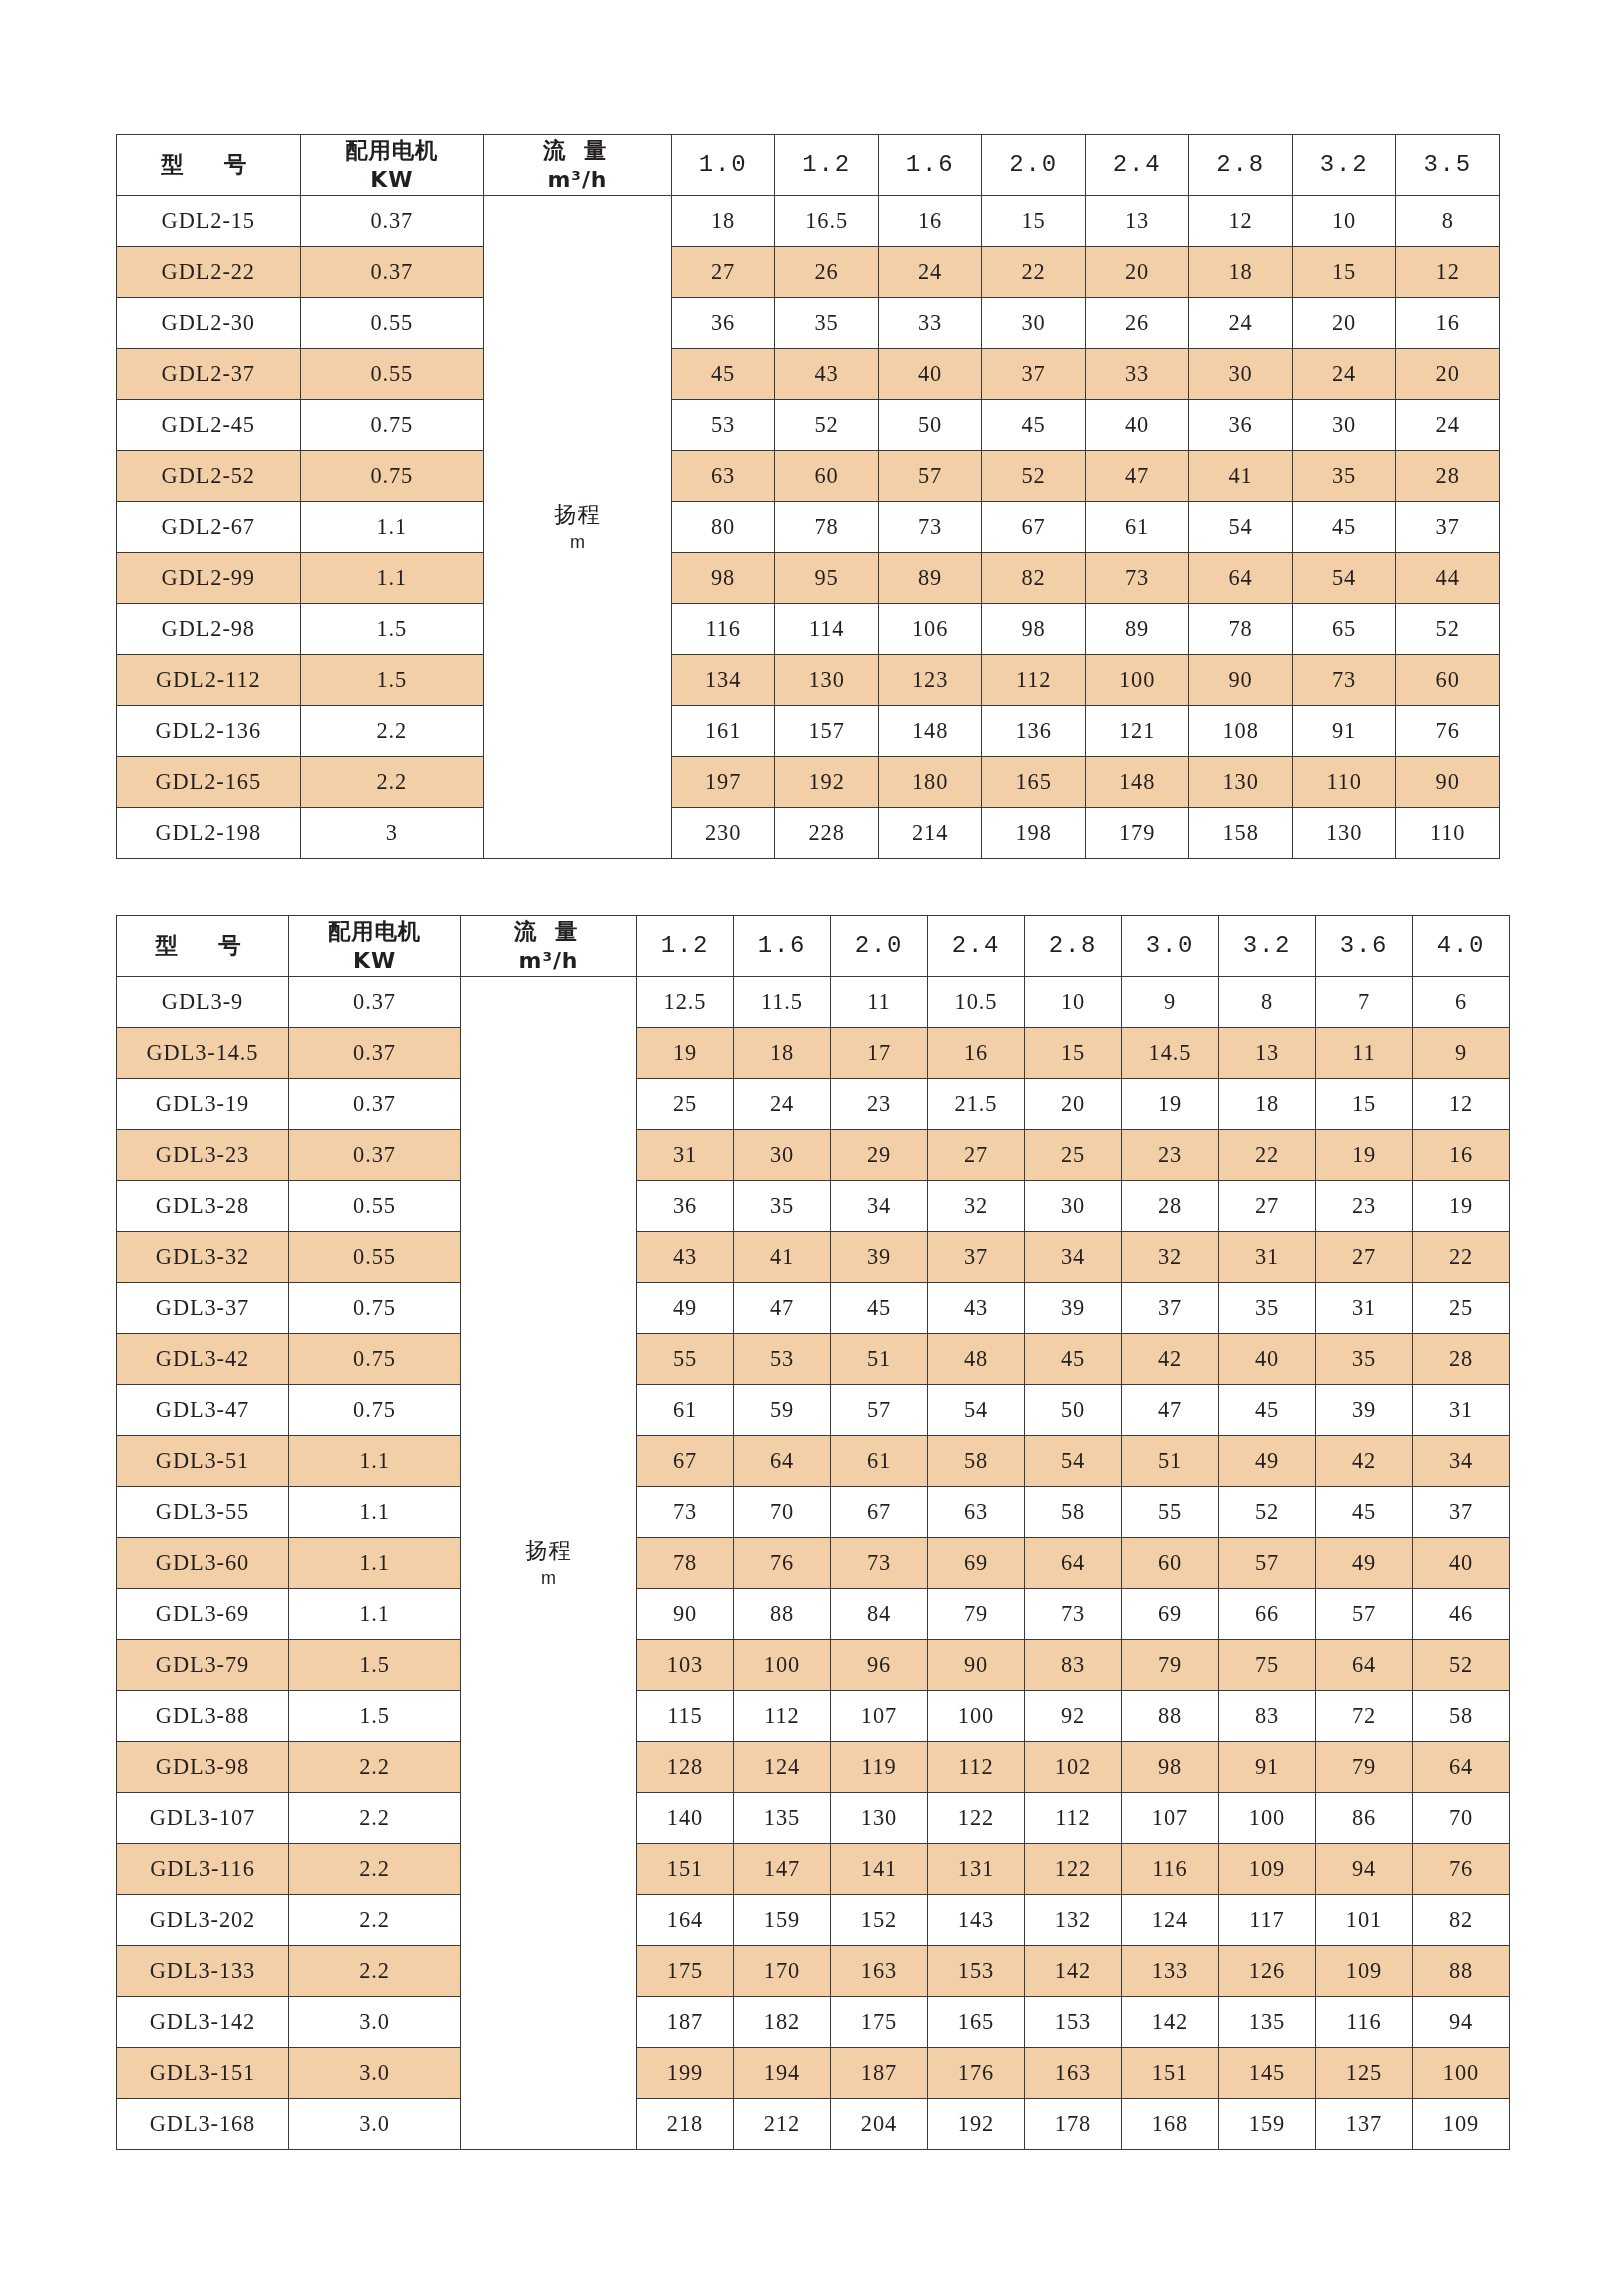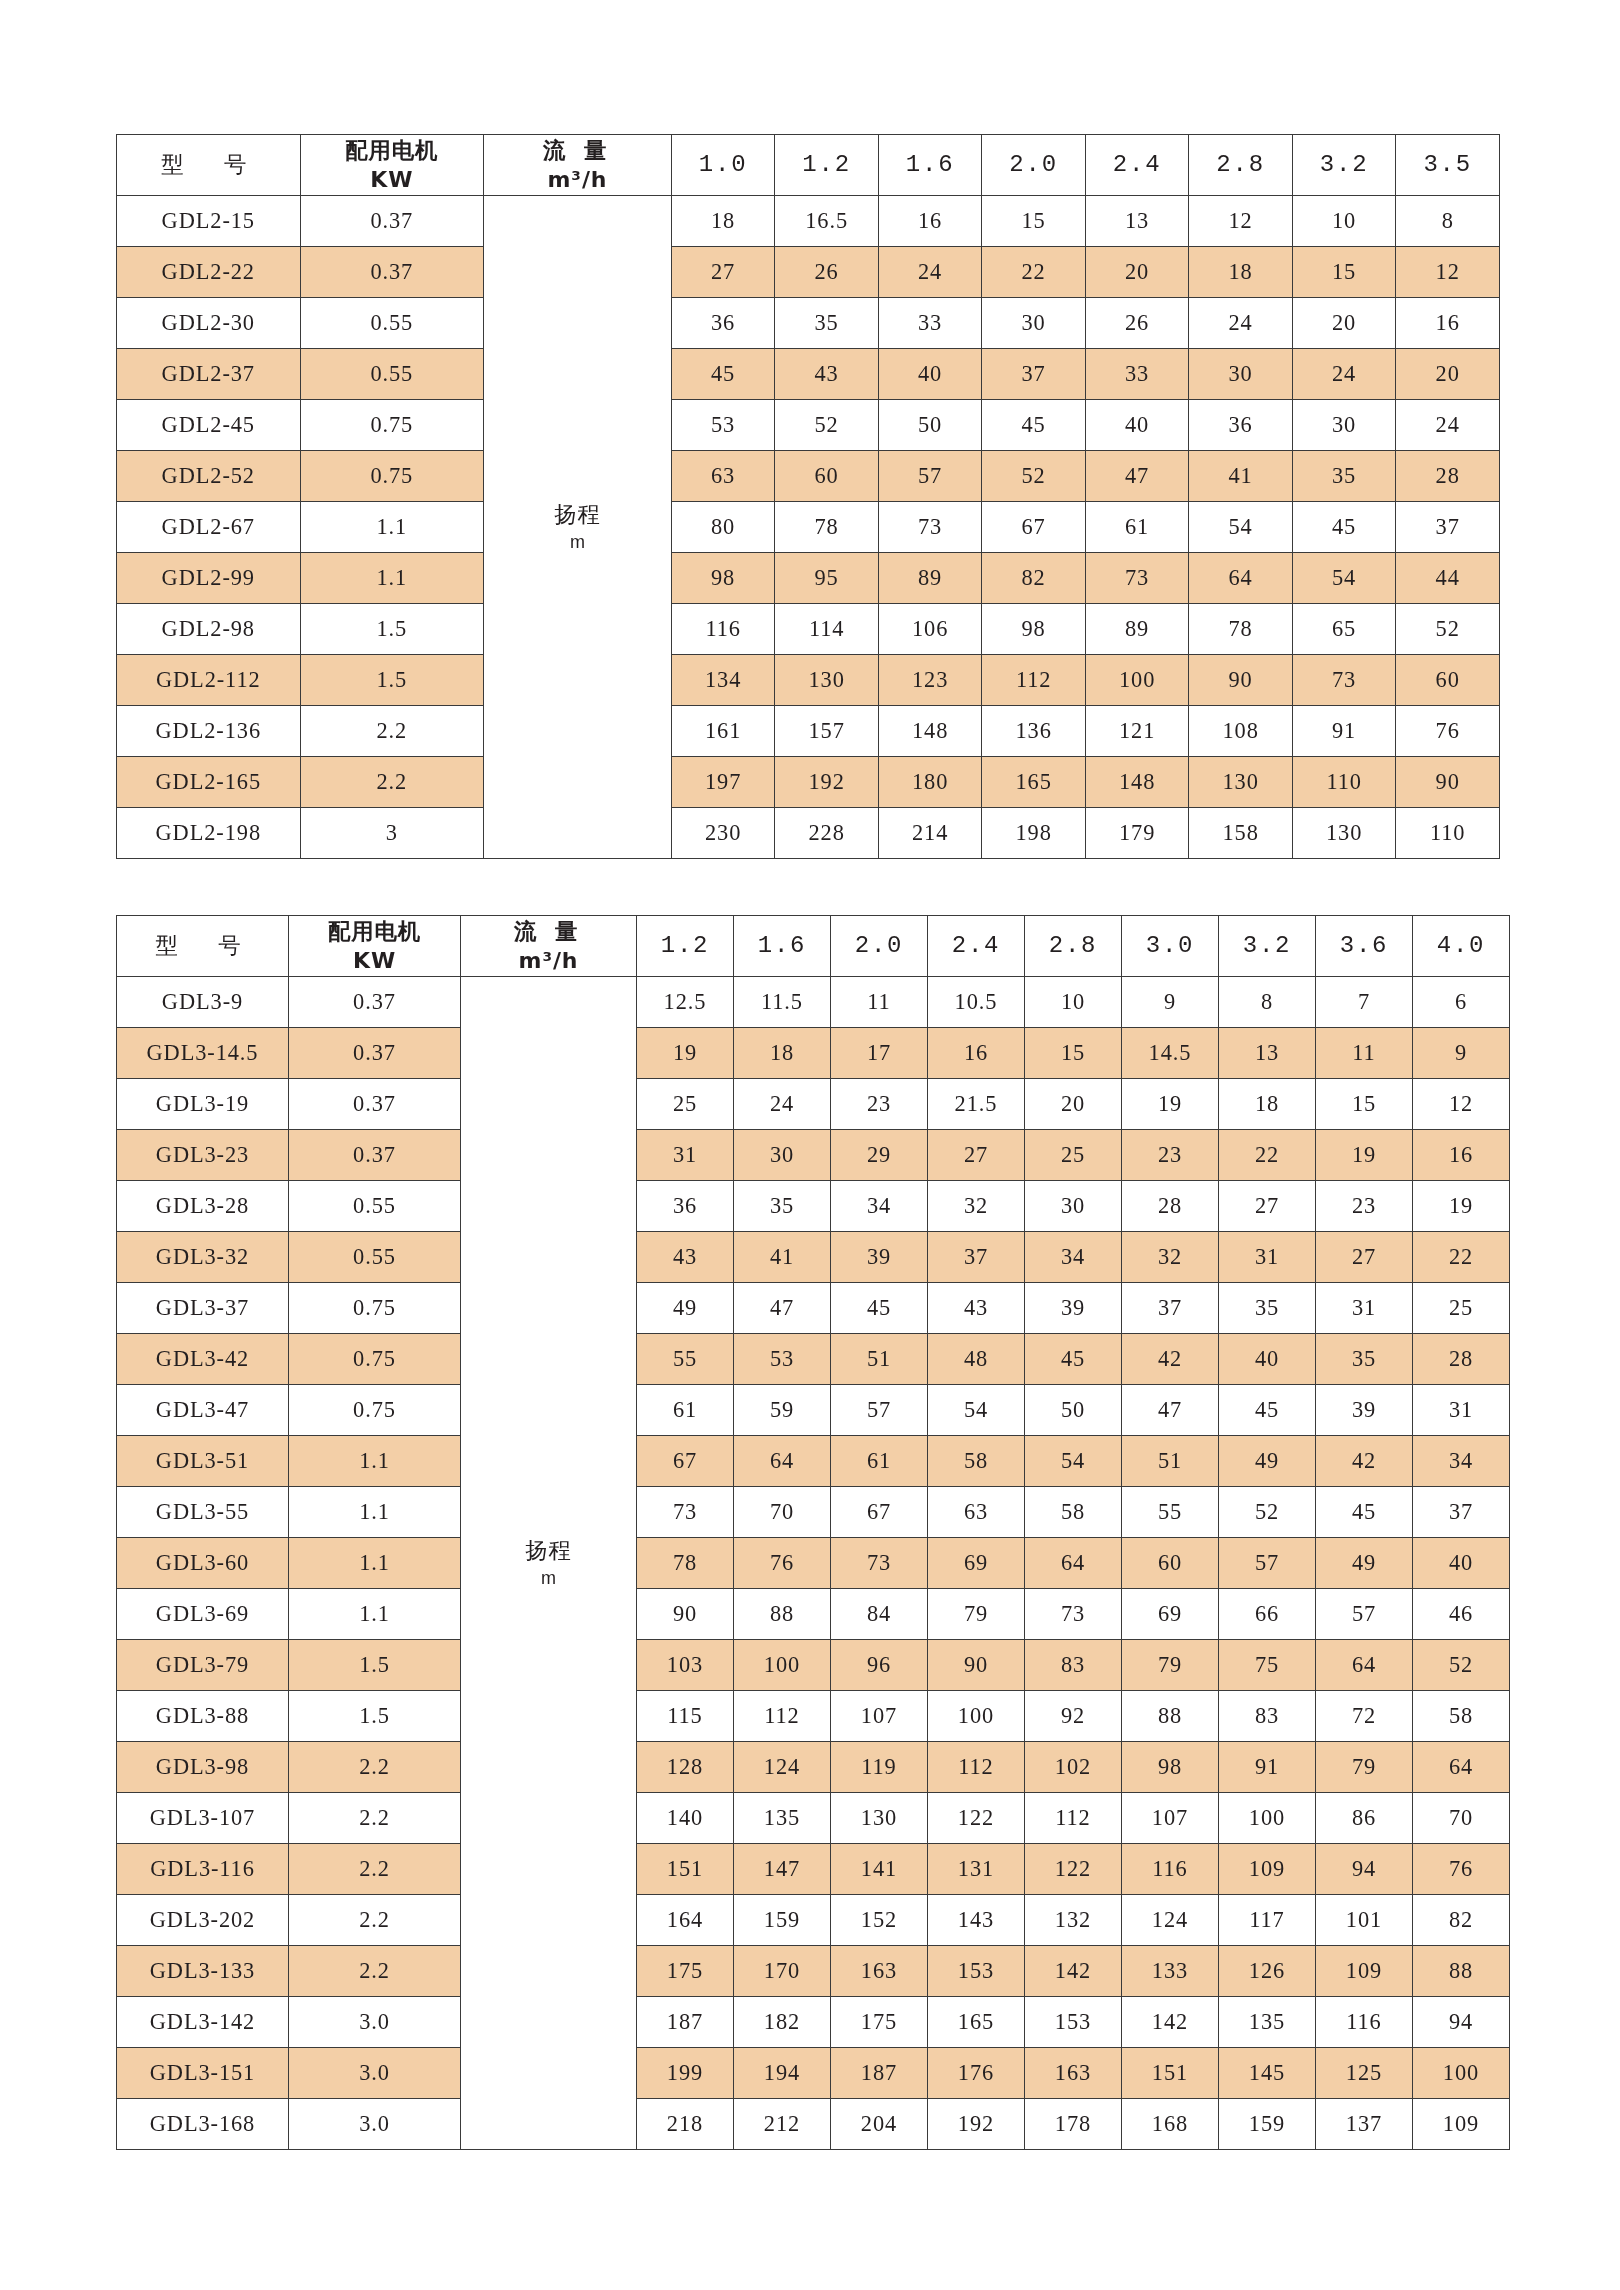--- a/index.html
+++ b/index.html
@@ -45,21 +45,21 @@
 
   thead td {
     background: #f3cfa7;
     height: 88px;
     font-size: 23px;
   }
   thead td.head-model {
     letter-spacing: 9px;
     font-family: "DejaVu Sans", "Liberation Sans", sans-serif;
     font-size: 22.4px;
-    font-weight: normal;
+    font-weight: bold;
   }
   thead td.head-kw,
   thead td.head-flow {
     font-family: "DejaVu Sans", "Liberation Sans", sans-serif;
     font-size: 22.4px;
     font-weight: bold;
     line-height: 1.35;
   }
   thead td.head-kw .l2,
   thead td.head-flow .l2 {

